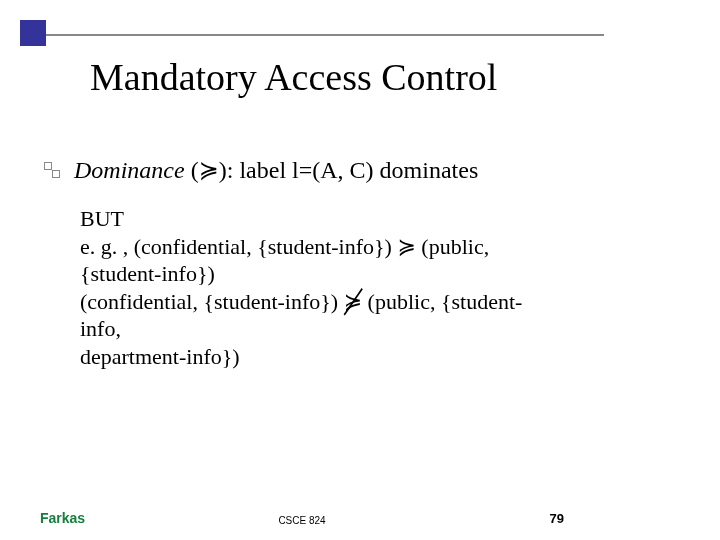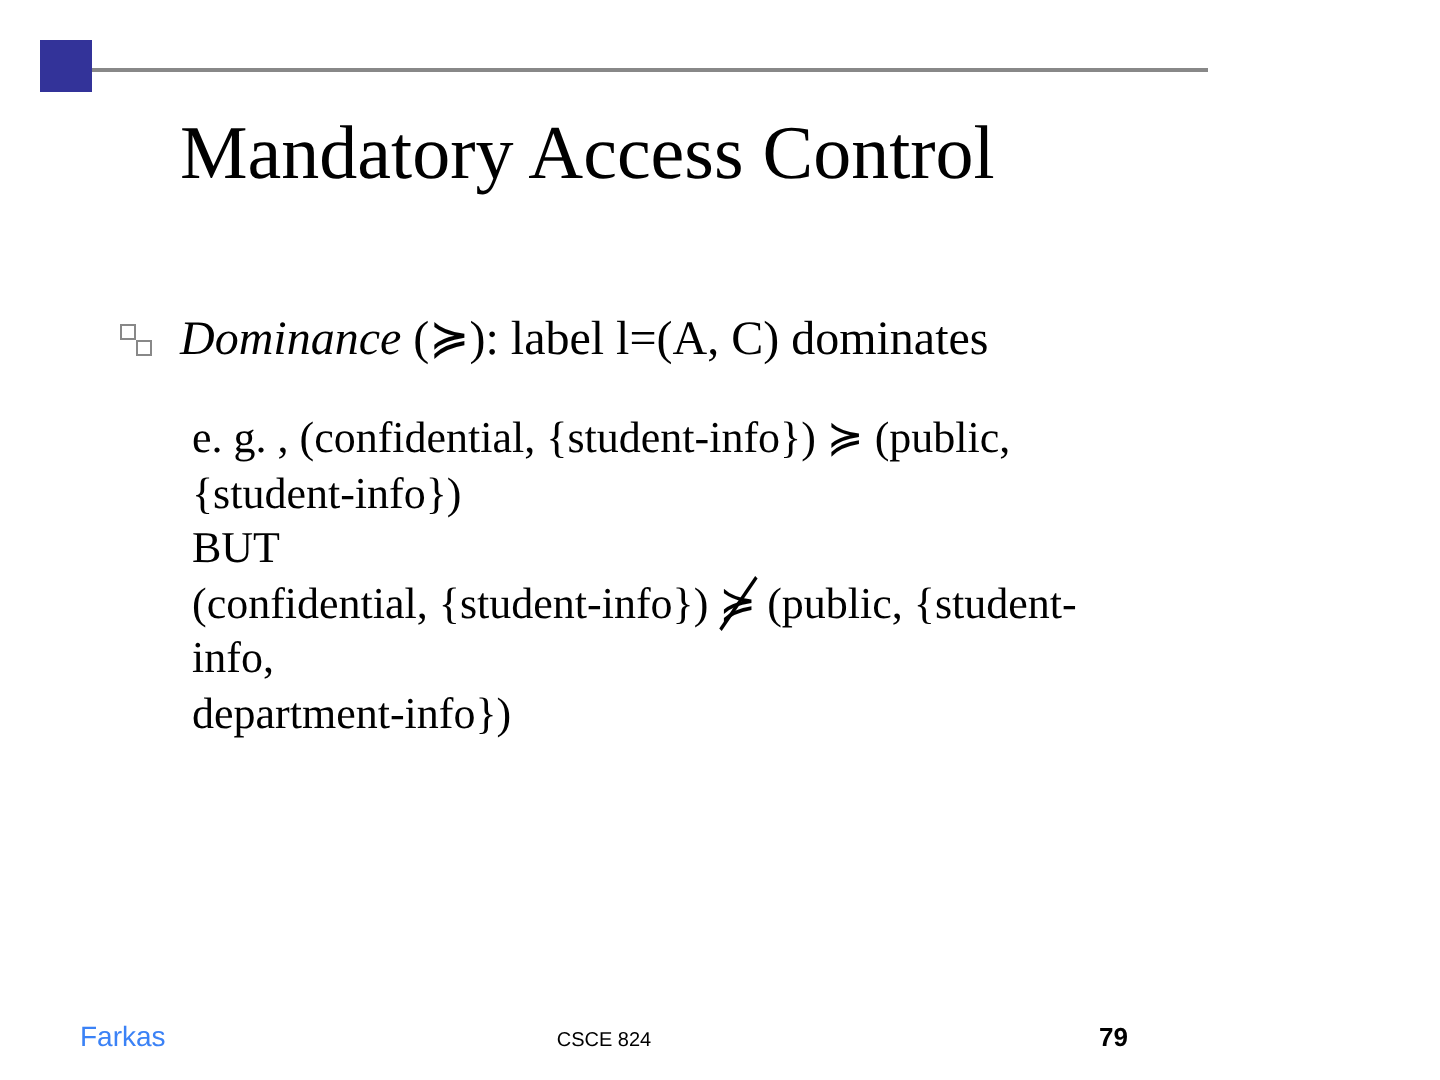--- a/index.html
+++ b/index.html
@@ -36,21 +36,21 @@
   }
   .title {
     position: absolute;
     left: 90px;
     top: 55px;
     font-size: 38px;
     font-weight: 400;
   }
   .body {
     position: absolute;
-    left: 60px;
+    left: 44px;
     right: 50px;
     top: 155px;
     font-size: 24px;
     line-height: 1.25;
   }
   .row {
     display: flex;
     align-items: flex-start;
   }
   .bullet-marker {
@@ -97,21 +97,22 @@
     right: 0;
     bottom: 14px;
     display: flex;
     align-items: flex-end;
     justify-content: space-between;
     padding: 0 40px 0 40px;
     font-family: Arial, sans-serif;
   }
   .footer .left {
     font-size: 14px;
-    color: #3b82f6;
+    color: #15803d;
+    font-weight: bold;
   }
   .footer .center {
     position: absolute;
     left: 50%;
     transform: translateX(-50%);
     font-size: 10px;
   }
   .footer .right {
     font-size: 13px;
     font-weight: bold;
@@ -133,22 +134,22 @@
       <span class="bullet-marker">
         <span class="sq a"></span>
           <span class="sq b"></span>
       </span>
       <span class="dominance-text">
         <span class="italic">Dominance</span><span> (≽): </span><span>label l=(A, C) dominates</span><br>
       </span>
     </div>
 
     <div class="sub">
+      <div>BUT</div>
       <div>e. g. , (confidential, {student-info}) ≽ (public, {student-info})</div>
-      <div>BUT</div>
       <div>
         <span>(confidential, {student-info}) </span><span class="strike-wrap"><span>≽</span><svg viewBox="0 0 20 24" preserveAspectRatio="none">
               <line x1="2" y1="22" x2="18" y2="2" stroke="#000" stroke-width="1.4"></line>
             </svg></span><span> (public, {student-info,</span>
       </div>
       <div>department-info})</div>
     </div>
 
   </div>
 

